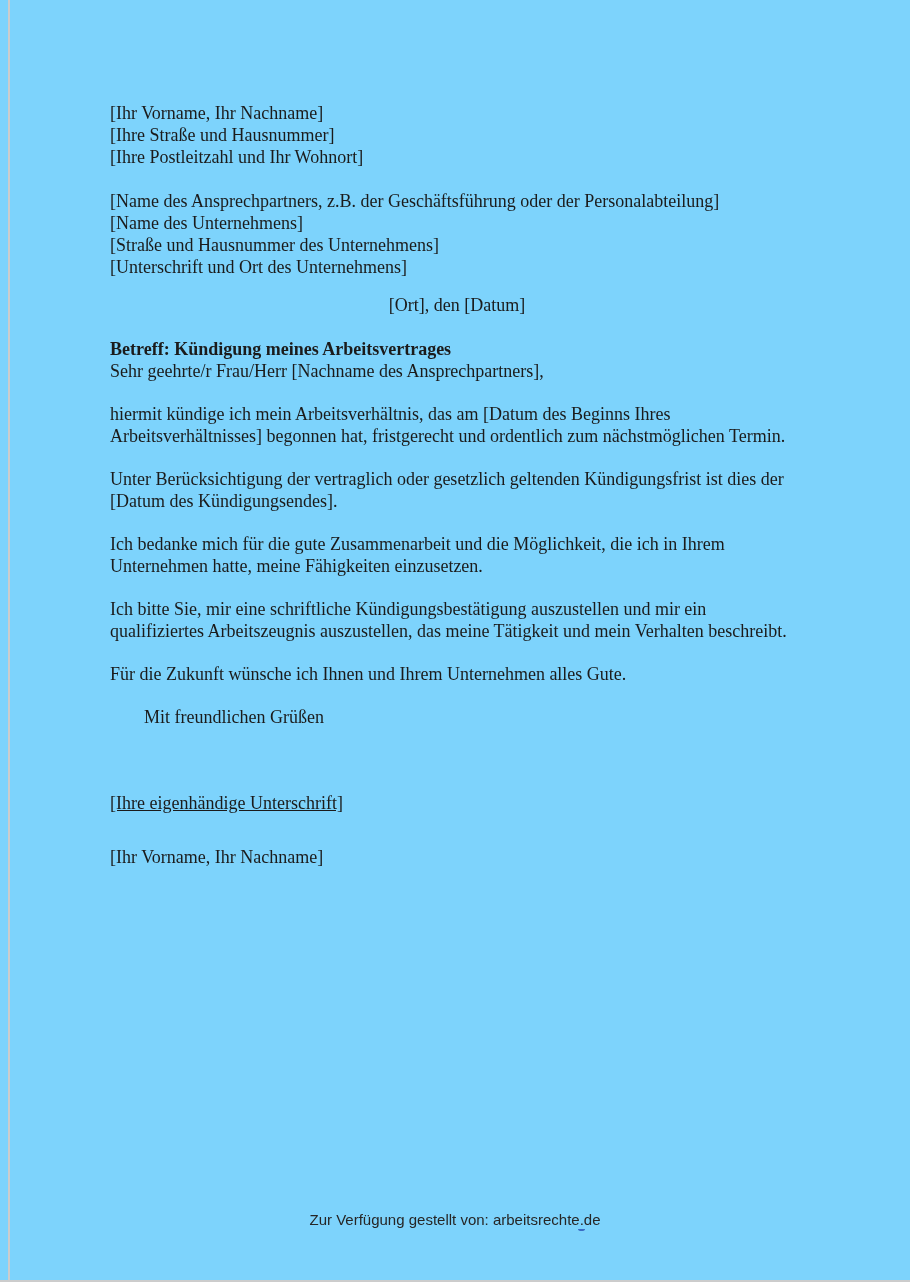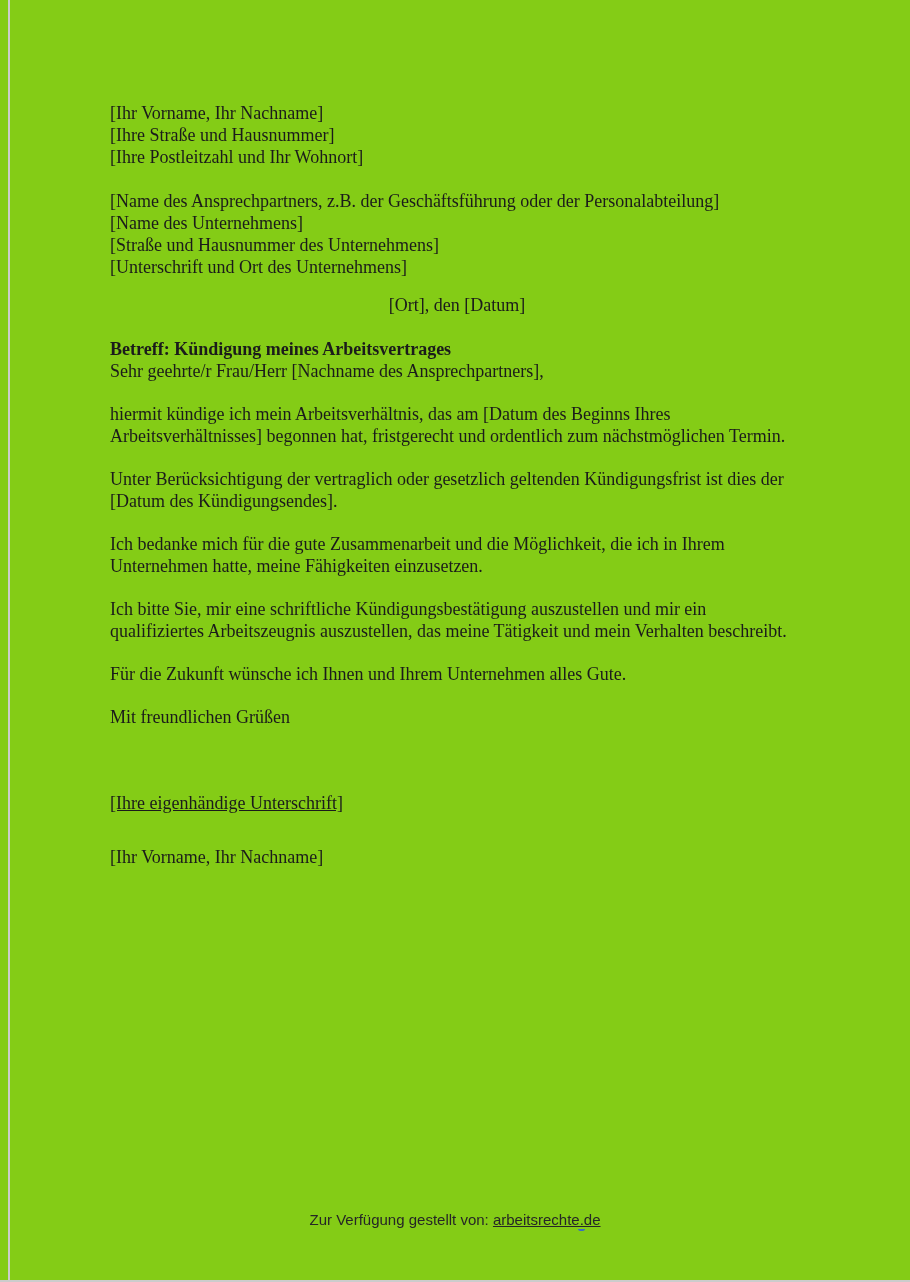--- a/index.html
+++ b/index.html
@@ -4,21 +4,21 @@
 <style>
   * { margin: 0; padding: 0; box-sizing: border-box; }
   html, body {
     width: 910px; height: 1282px;
     background: #ffffff;
     font-family: "Liberation Serif", "DejaVu Serif", serif;
   }
   .page {
     position: relative;
     width: 910px; height: 1282px;
-    background: #84cc16;
+    background: #7dd3fc;
     overflow: hidden;
     color: #1b1b1b;
   }
   .edge-left {
     position: absolute; left: 8px; top: 0; bottom: 0;
     width: 2px; background: #cccccc;
   }
   .edge-bottom {
     position: absolute; left: 0; bottom: 0; right: 0;
     height: 2px; background: #cccccc;
@@ -41,34 +41,33 @@
     white-space: pre;
   }
   .subject {
     font-weight: bold;
     white-space: pre;
   }
   .para {
     white-space: pre;
     margin-bottom: 21px;
   }
-  .closing { margin-bottom: 64px; }
+  .closing { margin-bottom: 64px; margin-left: 34px; }
   .signature-line { margin-bottom: 32px; text-decoration: underline; }
   .footer {
     position: absolute;
     left: 0; right: 0;
     top: 1211px;
     text-align: center;
     font-family: "Liberation Sans", "DejaVu Sans", sans-serif;
     font-size: 15px;
     color: #262626;
   }
   .footer a {
     color: #262626;
-    text-decoration: underline;
     position: relative;
     cursor: pointer;
   }
   .squiggle {
     position: absolute;
     right: 16px; bottom: -3px;
     width: 7px; height: 4px;
     border-bottom: 2px solid #3a6bc4;
     border-radius: 0 0 60% 60%;
     pointer-events: none;

